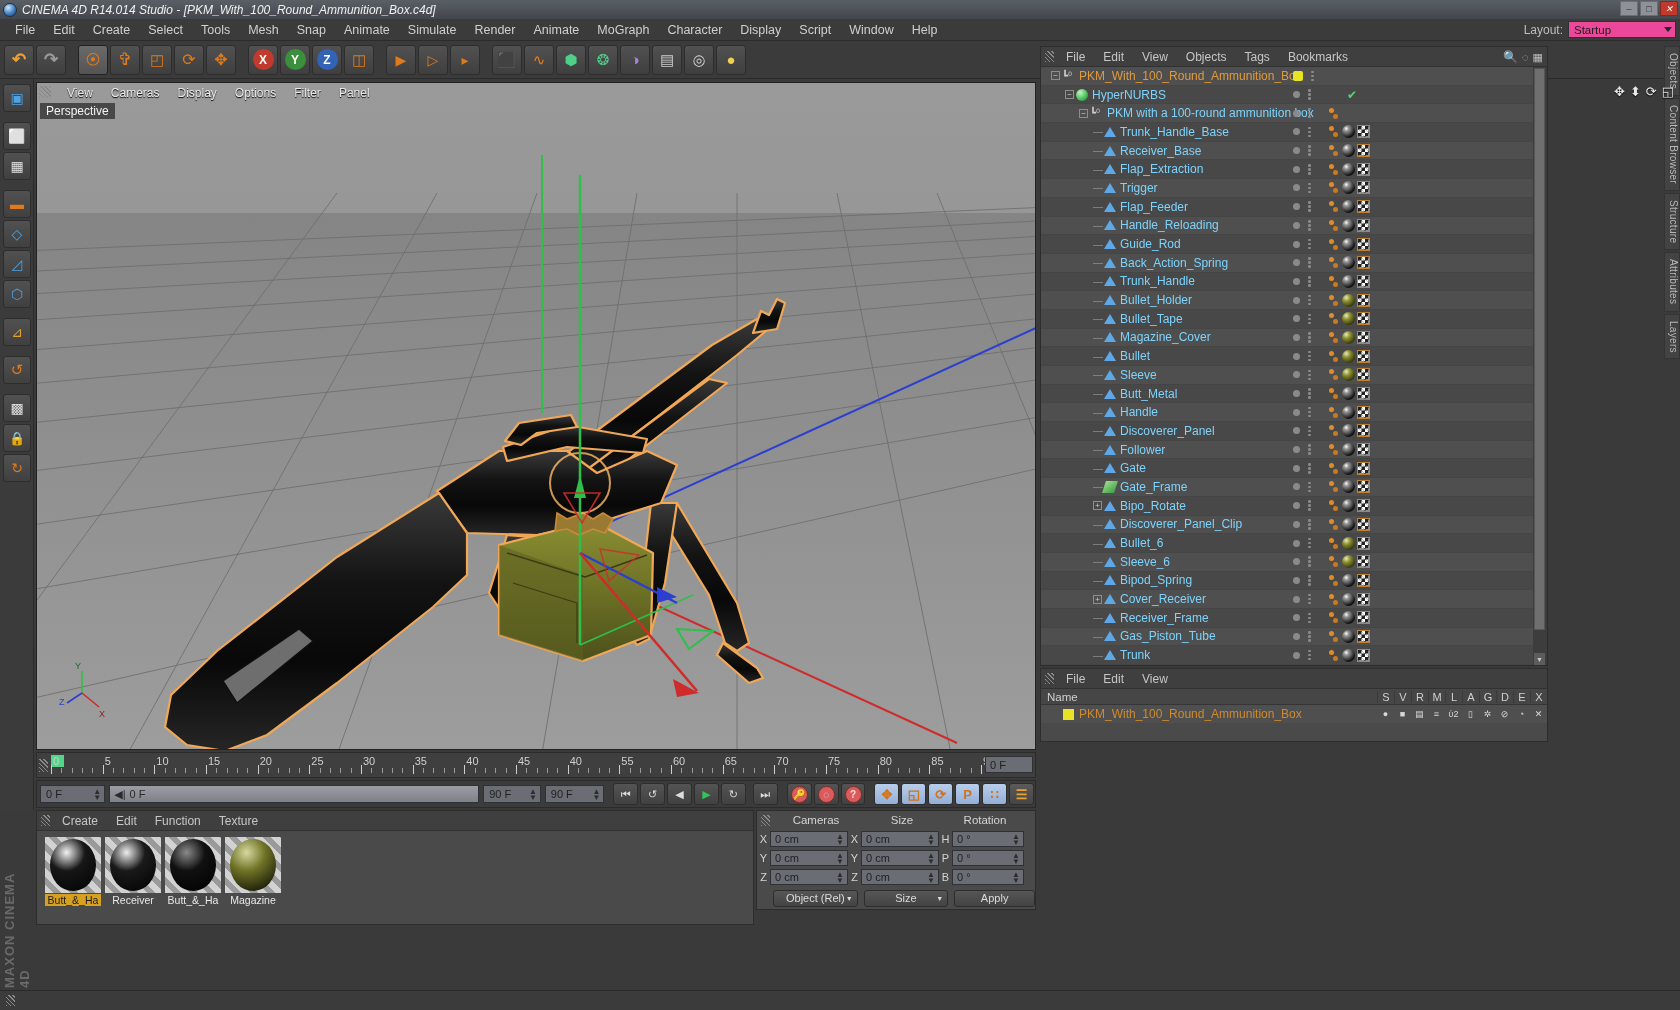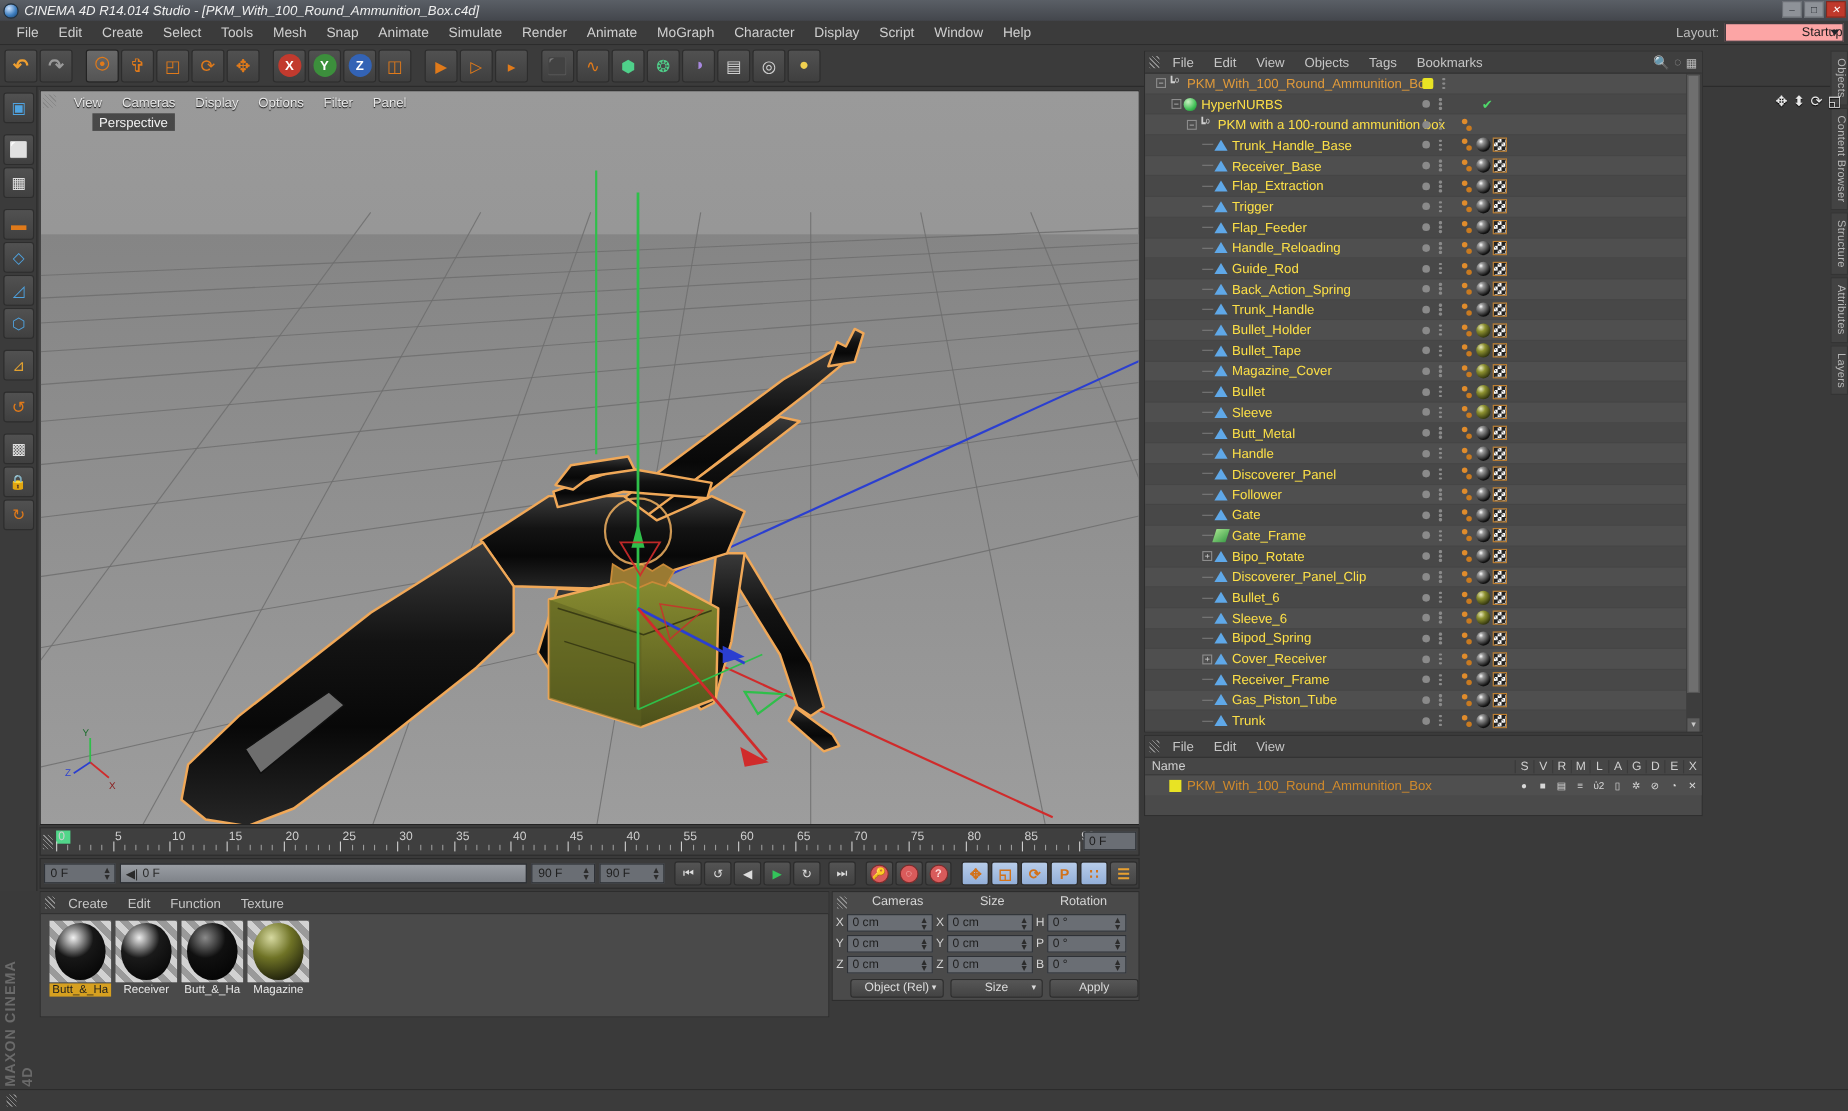--- a/index.html
+++ b/index.html
@@ -22,23 +22,23 @@
 
   
   #menubar{ position:absolute; left:0; top:19px; width:1680px; height:22px;
     background:#3b3b3b; border-bottom:1px solid #2c2c2c; display:flex; align-items:center;
     padding-left:6px; }
   #menubar .mi{ padding:2px 9px; color:#cfcfcf; font-size:12.5px; white-space:nowrap; }
 
   
   #layoutbox{ position:absolute; right:4px; top:21px; display:flex; align-items:center; gap:5px; }
   #layoutbox .lbl{ color:#bdbdbd; font-size:12px; }
-  #layoutbox .combo{ width:108px;height:17px; background:#fca5a5; border:1px solid #2e3136;
+  #layoutbox .combo{ width:108px;height:17px; background:#ec4899; border:1px solid #2e3136;
     color:#1c1c1c; font-size:11.5px; display:flex; align-items:center; padding-left:5px;
-    position:relative;justify-content:flex-end; }
+    position:relative; }
   #layoutbox .combo .arr{ position:absolute; right:3px; top:5px;
     border-left:4px solid transparent;border-right:4px solid transparent;border-top:5px solid #22252a; }
 
   
   #toolbar{ position:absolute; left:0; top:41px; width:1680px; height:38px;
     background:#3b3b3b; border-bottom:1px solid #2b2b2b; display:flex; align-items:center;
     padding-left:4px; gap:2px; }
   .tb-btn{ width:30px;height:30px; border:1px solid #2d2d2d; border-radius:3px;
     background:linear-gradient(to bottom,#515151,#3f3f3f);
     display:flex;align-items:center;justify-content:center; position:relative; }
@@ -58,39 +58,39 @@
 
   
   #viewport{ position:absolute; left:36px; top:82px; width:1000px; height:668px;
     background:#8e8e8e; overflow:hidden; border:1px solid #222; }
   #vpmenu{ position:absolute; left:36px; top:84px; width:1000px; height:17px;
     display:flex; align-items:center; padding-left:22px; gap:0px; z-index:6; }
   #vpmenu .vm{ padding:1px 9px; font-size:12px; color:#e8e8e8; text-shadow:0 1px 1px #000; }
   #vpgrip{ position:absolute; left:39px; top:86px; width:12px;height:12px; z-index:7;
     background-image:repeating-linear-gradient(45deg,#888 0 1px,transparent 1px 3px); }
   #vplabel{ position:absolute; left:40px; top:103px; z-index:6; font-size:12px;
-    color:#f3f3f3; background:rgba(45,45,45,.75); padding:1px 6px;margin-left:44px; }
+    color:#f3f3f3; background:rgba(45,45,45,.75); padding:1px 6px; }
   #vpnav{ position:absolute; right:6px; top:84px; z-index:7; display:flex; gap:5px; }
   #vpnav span{ color:#e9e9e9; font-size:13px; text-shadow:0 1px 1px #000; }
 
   
   #objpanel{ position:absolute; left:1040px; top:46px; width:508px; height:620px;
     background:#4a4a4a; border:1px solid #2d2d2d; }
   #objmenu{ height:20px; background:#3f3f3f; display:flex; align-items:center;
     padding-left:4px; border-bottom:1px solid #313131; position:relative; }
   #objmenu .om{ padding:1px 9px; font-size:12px; color:#c6c6c6; }
   .grip{ width:9px;height:11px; margin-right:3px;
     background-image:repeating-linear-gradient(45deg,#8a8a8a 0 1px,transparent 1px 3px); }
   #objsearch{ position:absolute; right:4px; top:3px; display:flex; gap:4px; align-items:center; }
   #objlist{ position:absolute; left:0; top:20px; width:492px; bottom:0; overflow:hidden; }
   .orow{ height:18.7px; display:flex; align-items:center; position:relative;
     border-bottom:1px solid #454545; }
   .orow:nth-child(odd){ background:#4f4f4f; }
   .orow:nth-child(even){ background:#484848; }
-  .oname{ color:#fde047; font-size:12px; white-space:nowrap; }
+  .oname{ color:#7dd3fc; font-size:12px; white-space:nowrap; }
   .oname.sel{ color:#e09a3a; }
   .plusbox{ width:9px;height:9px;border:1px solid #8d8d8d; font-size:8px; line-height:7px;
     text-align:center; color:#cfcfcf; margin-right:2px; }
   .tri{ width:0;height:0;border-left:6px solid transparent;border-right:6px solid transparent;
     border-bottom:10px solid #5fa8e8; margin-right:4px; }
   .dots{ position:absolute; left:252px; display:flex; gap:8px; align-items:center; }
   .dot{ width:7px;height:7px;border-radius:50%; background:#8a8a8a; }
   .dotcol{ display:flex; flex-direction:column; gap:1.5px; }
   .dotsm{ width:2.5px;height:2.5px;border-radius:50%;background:#8a8a8a; }
   .tagarea{ position:absolute; left:288px; display:flex; align-items:center; gap:2px; }

